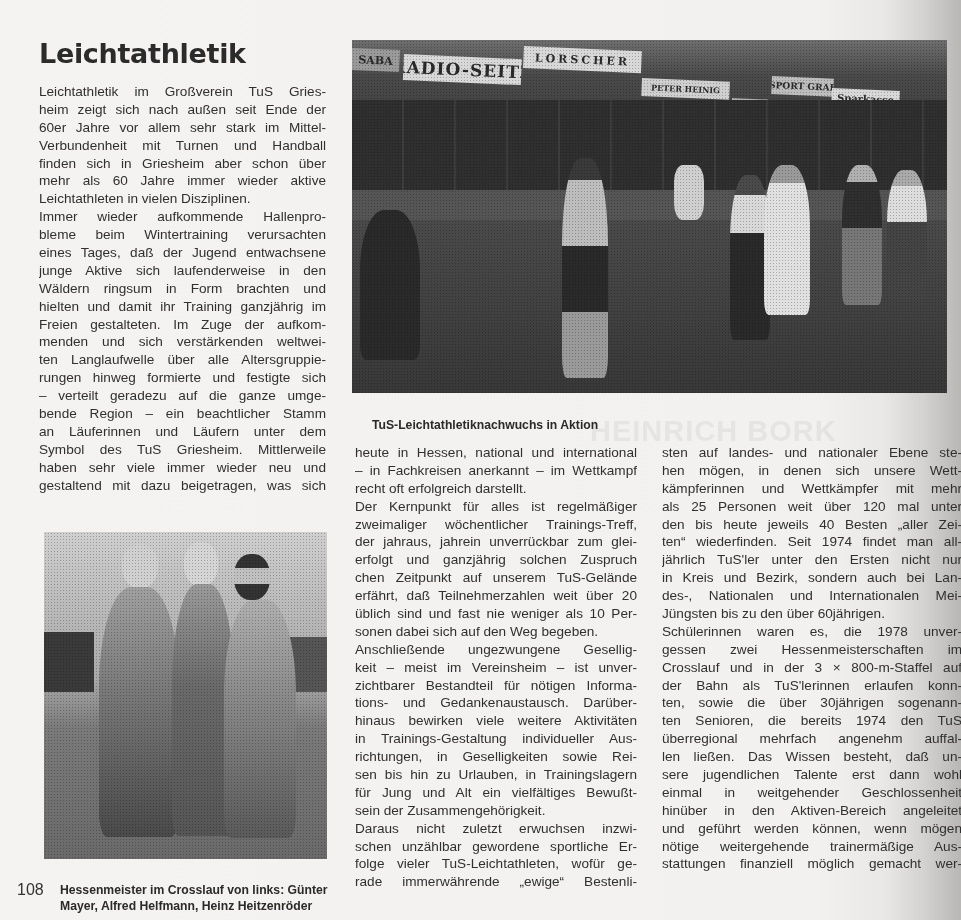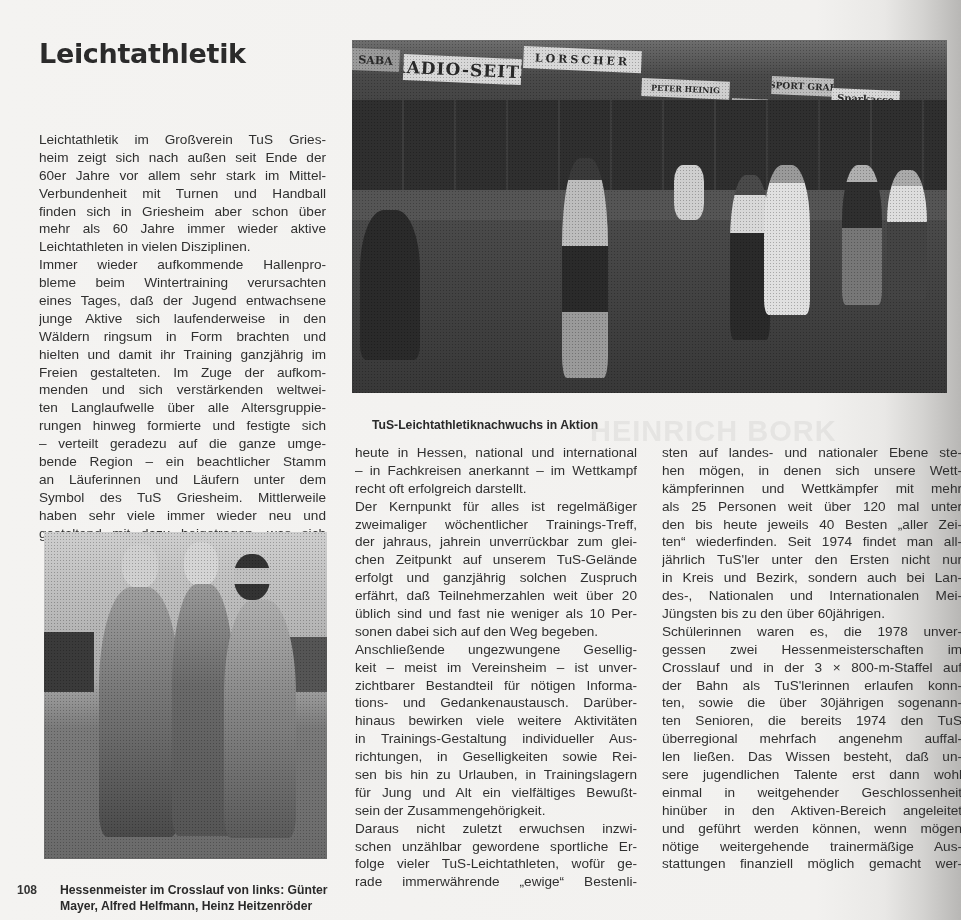--- a/index.html
+++ b/index.html
@@ -53,21 +53,21 @@
       display: block;
       text-align: justify;
       text-align-last: justify;
       white-space: nowrap;
       overflow: hidden;
       height: 17.9px;
     }
     .col .line.last {
       text-align-last: left;
     }
-    #col1 { left: 39px; top: 83px; width: 287px; margin-top: 48px; }
+    #col1 { left: 39px; top: 83px; width: 287px; }
     #col2 { left: 355px; top: 444px; width: 282px; }
     #col3 { left: 662px; top: 444px; width: 300px; }
 
     .photo {
       position: absolute;
       overflow: hidden;
       background-color: #5a5a5a;
     }
     .photo::after {
       content: "";
@@ -120,24 +120,23 @@
       line-height: 16px;
       white-space: nowrap;
       margin: 16px;
     }
     #caption-runners { left: 356px; top: 401px; }
     #caption-trio { left: 44px; top: 866px; }
     .page-number {
       position: absolute;
       left: 17px;
       top: 882px;
-      font-size: 12px;
+      font-size: 16px;
       color: #333;
       line-height: 16px;
-      font-weight: bold;
     }
   </style>
 </head>
 <body>
 
 <div class="page">
 
   <div class="showthrough">HEINRICH BORK</div>
 
   <h1 class="headline">Leichtathletik</h1>
@@ -192,22 +191,22 @@
 
   <p class="caption" id="caption-runners">TuS-Leichtathletiknachwuchs in Aktion</p>
 
   <div class="col" id="col2">
       <span class="line">heute in Hessen, national und international</span>
       <span class="line">– in Fachkreisen anerkannt – im Wettkampf</span>
       <span class="line last">recht oft erfolgreich darstellt.</span>
       <span class="line">Der Kernpunkt für alles ist regelmäßiger</span>
       <span class="line">zweimaliger wöchentlicher Trainings-Treff,</span>
       <span class="line">der jahraus, jahrein unverrückbar zum glei-</span>
+      <span class="line">erfolgt und ganzjährig solchen Zuspruch</span>
       <span class="line">chen Zeitpunkt auf unserem TuS-Gelände</span>
-      <span class="line">erfolgt und ganzjährig solchen Zuspruch</span>
       <span class="line">erfährt, daß Teilnehmerzahlen weit über 20</span>
       <span class="line">üblich sind und fast nie weniger als 10 Per-</span>
       <span class="line last">sonen dabei sich auf den Weg begeben.</span>
       <span class="line">Anschließende ungezwungene Gesellig-</span>
       <span class="line">keit – meist im Vereinsheim – ist unver-</span>
       <span class="line">zichtbarer Bestandteil für nötigen Informa-</span>
       <span class="line">tions- und Gedankenaustausch. Darüber-</span>
       <span class="line">hinaus bewirken viele weitere Aktivitäten</span>
       <span class="line">in Trainings-Gestaltung individueller Aus-</span>
       <span class="line">richtungen, in Geselligkeiten sowie Rei-</span>

